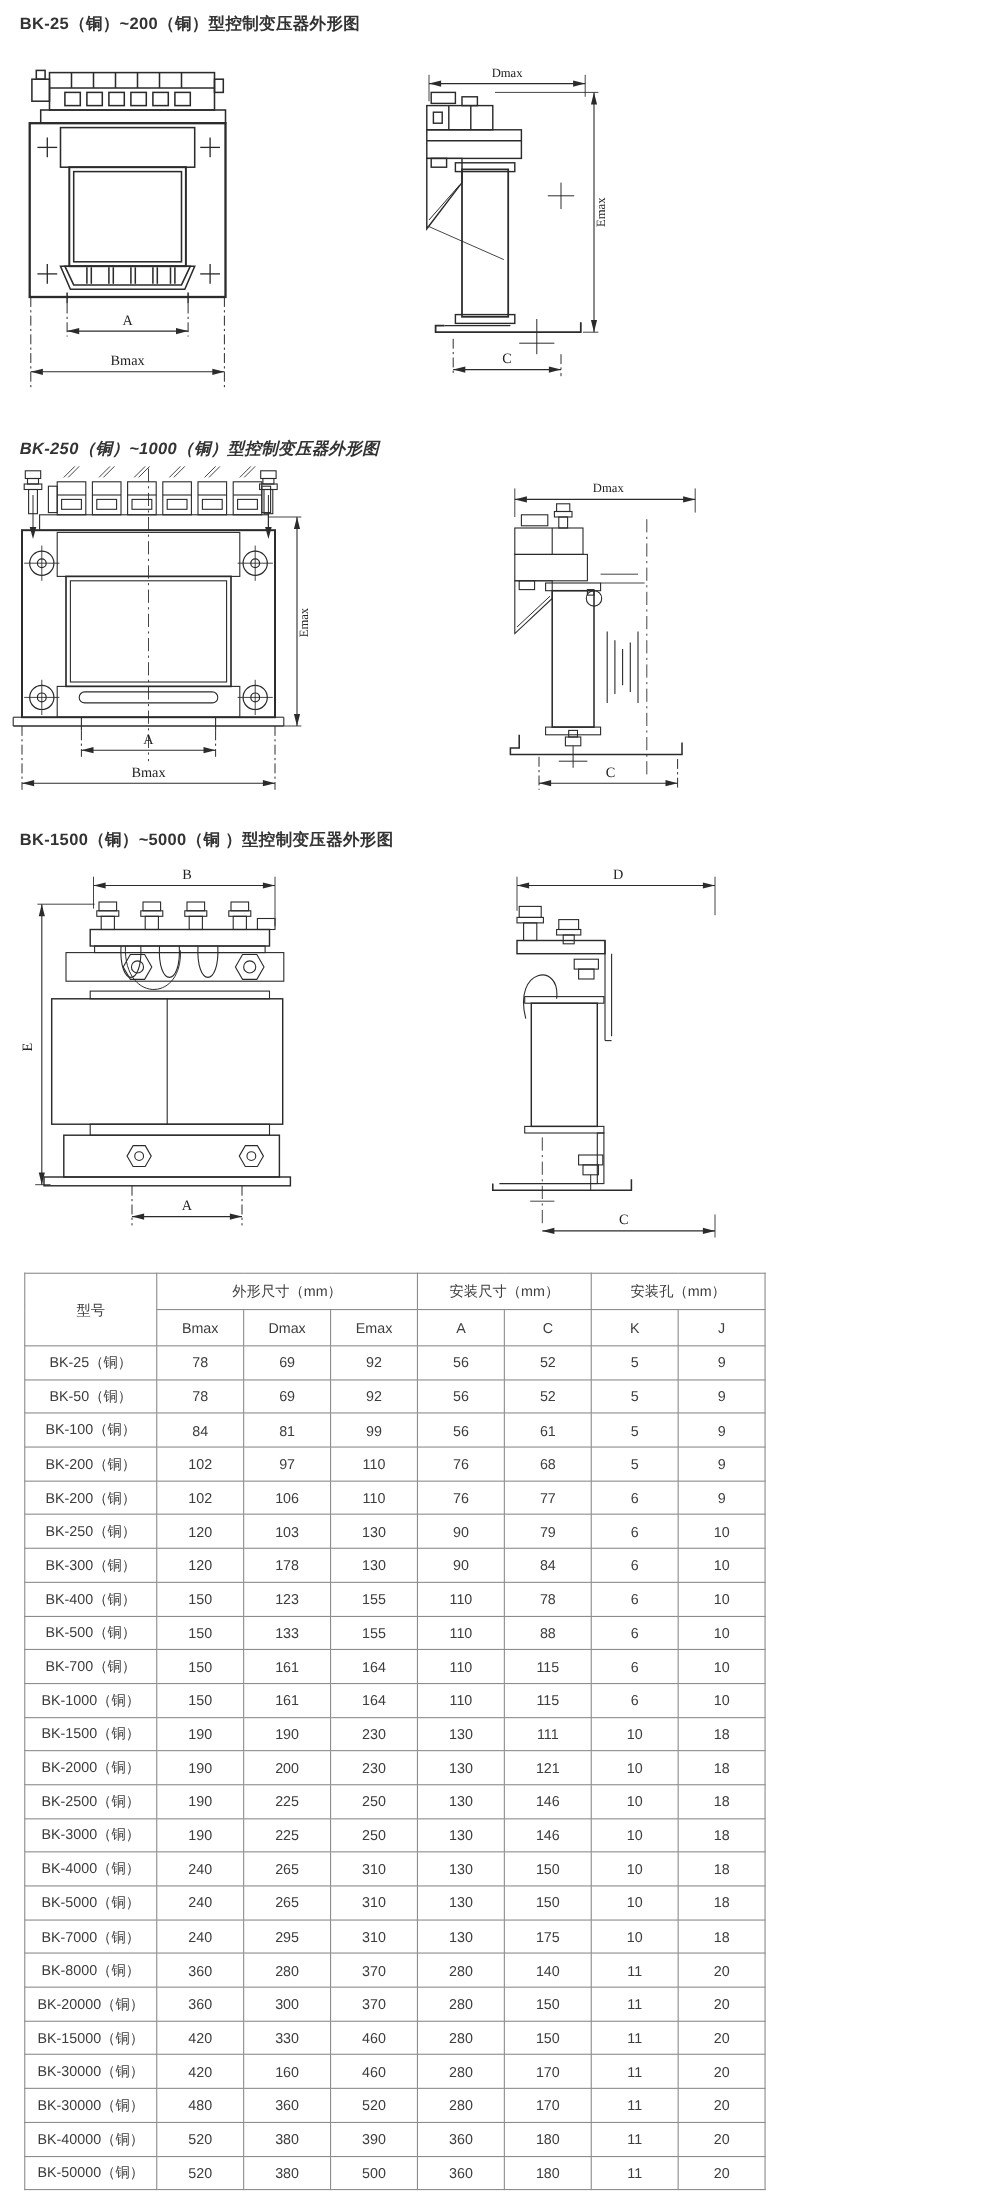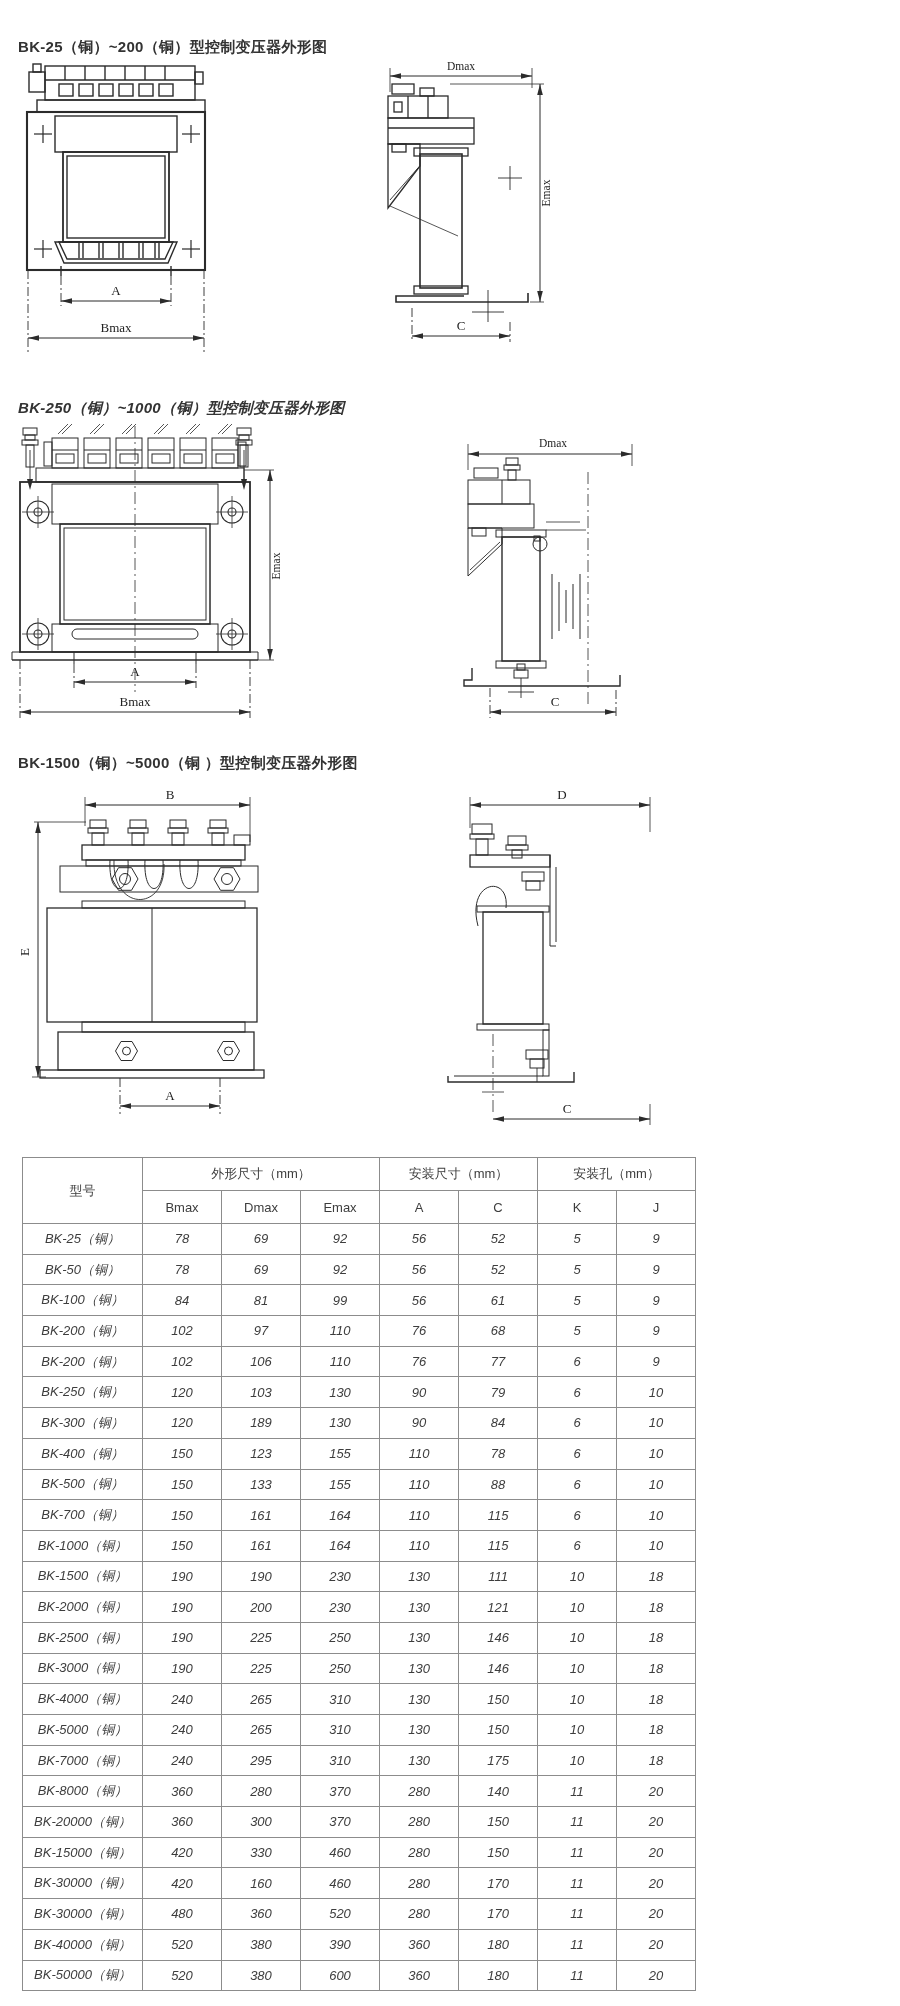--- a/index.html
+++ b/index.html
@@ -22,26 +22,26 @@
   svg text.dims.sm { font-size:11.5px; }
   table.dim-table {
     position:absolute; left:22px; top:1157px; width:673px;
     border-collapse:collapse; table-layout:fixed;
   }
   .dim-table th, .dim-table td {
     border:1px solid #8c8c8c; text-align:center; vertical-align:middle;
     font-size:13px; font-weight:400; color:#3d3d3d; padding:0;
   }
   .dim-table thead tr { height:33px; }
-  .dim-table tbody tr { height:30.7px;font-style:italic; }
+  .dim-table tbody tr { height:30.7px; }
 </style>
 </head>
 <body>
 
-<div class="title" style="top:38px;text-align:center;">BK-25（铜）~200（铜）型控制变压器外形图</div>
+<div class="title" style="top:12px;text-align:center;">BK-25（铜）~200（铜）型控制变压器外形图</div>
 
 <svg style="left:15px; top:54px;" width="210" height="315" viewBox="0 0 210 315">
   <g stroke="#2b2b2b" fill="none" stroke-width="1.4">
 
     <rect x="30" y="12" width="150" height="34"></rect>
     <line x1="30" y1="26" x2="180" y2="26"></line>
     <line x1="50" y1="12" x2="50" y2="26"></line>
       <line x1="70" y1="12" x2="70" y2="26"></line>
     <line x1="90" y1="12" x2="90" y2="26"></line>
       <line x1="110" y1="12" x2="110" y2="26"></line>
@@ -556,21 +556,21 @@
         <td>103</td>
         <td>130</td>
         <td>90</td>
         <td>79</td>
         <td>6</td>
         <td>10</td>
       </tr>
       <tr>
         <td>BK-300（铜）</td>
         <td>120</td>
-        <td>189</td>
+        <td>178</td>
         <td>130</td>
         <td>90</td>
         <td>84</td>
         <td>6</td>
         <td>10</td>
       </tr>
       <tr>
         <td>BK-400（铜）</td>
         <td>150</td>
         <td>123</td>
@@ -737,20 +737,20 @@
         <td>390</td>
         <td>360</td>
         <td>180</td>
         <td>11</td>
         <td>20</td>
       </tr>
       <tr>
         <td>BK-50000（铜）</td>
         <td>520</td>
         <td>380</td>
-        <td>600</td>
+        <td>500</td>
         <td>360</td>
         <td>180</td>
         <td>11</td>
         <td>20</td>
       </tr>
     </tbody>
 </table>
 
 </body></html>

